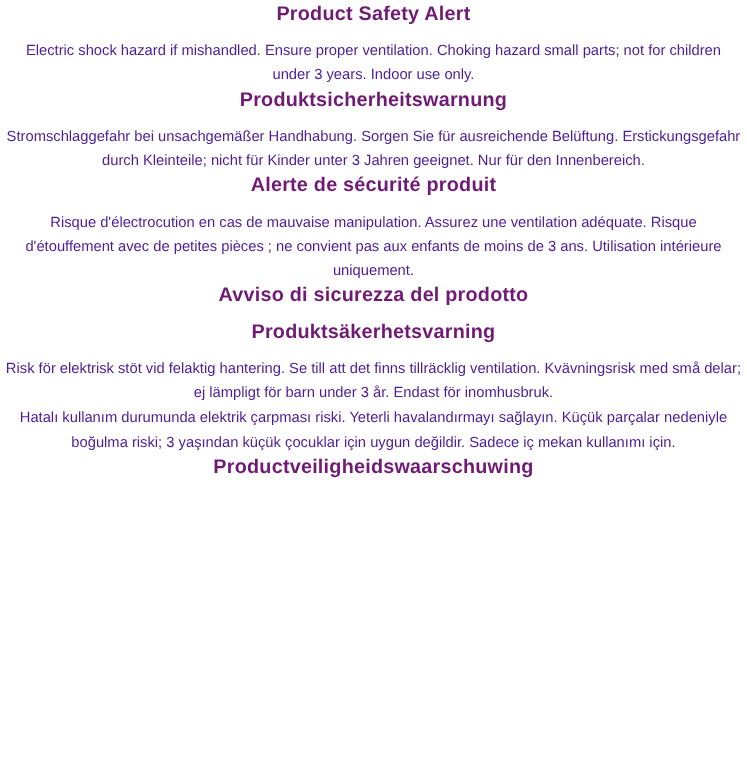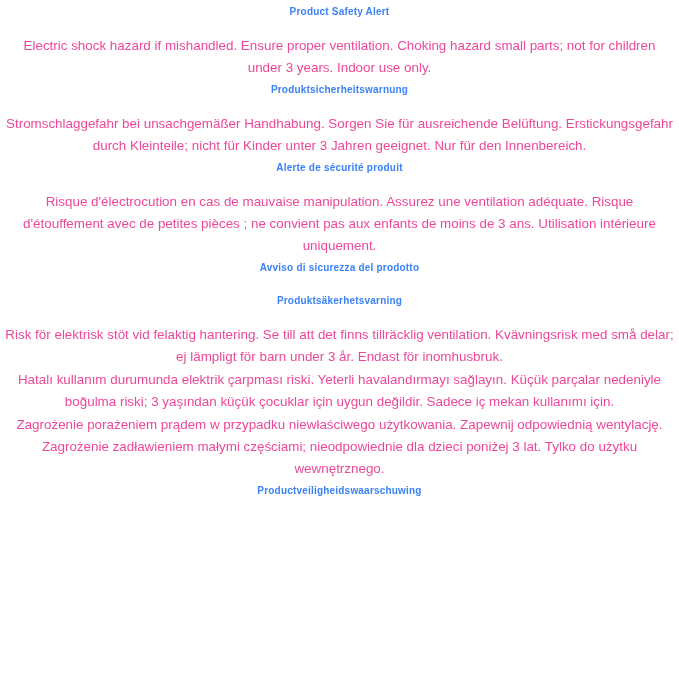--- a/index.html
+++ b/index.html
@@ -10,31 +10,31 @@
   .page {
     width: 679px;
     min-height: 688px;
     margin: 0 auto;
     background: #ffffff;
     padding: 2px 5px 10px 5px;
     text-align: center;
   }
   .safety-section { }
   .section-heading {
-    font-size: 10px;
+    font-size: 18px;
     font-weight: bold;
     line-height: 20px;
     letter-spacing: 0.2px;
-    color: #3b82f6;
+    color: #701a75;
     margin: 0 0 13px 0;
   }
   .section-body {
     font-size: 13.4px;
     line-height: 22px;
-    color: #ec4899;
+    color: #4c1d95;
     margin: 0 0 1px 0;
   }
 </style>
 </head>
 <body>
 
 <div class="page">
 
   <section class="safety-section">
     <h2 class="section-heading">Product Safety Alert</h2>
@@ -61,21 +61,20 @@
   <section class="safety-section">
     <h2 class="section-heading">Produktsäkerhetsvarning</h2>
     <p class="section-body">Risk för elektrisk stöt vid felaktig hantering. Se till att det finns tillräcklig ventilation. Kvävningsrisk med små delar; ej lämpligt för barn under 3 år. Endast för inomhusbruk.</p>
   </section>
 
   <section class="safety-section">
     <p class="section-body">Hatalı kullanım durumunda elektrik çarpması riski. Yeterli havalandırmayı sağlayın. Küçük parçalar nedeniyle boğulma riski; 3 yaşından küçük çocuklar için uygun değildir. Sadece iç mekan kullanımı için.</p>
   </section>
 
   <section class="safety-section">
-    <p class="section-body">Zagrożenie porażeniem prądem w przypadku niewłaściwego użytkowania. Zapewnij odpowiednią wentylację. Zagrożenie zadławieniem małymi częściami; nieodpowiednie dla dzieci poniżej 3 lat. Tylko do użytku wewnętrznego.</p>
   </section>
 
   <section class="safety-section">
     <h2 class="section-heading">Productveiligheidswaarschuwing</h2>
 
   </section>
 
 </div>
 
 </body></html>

